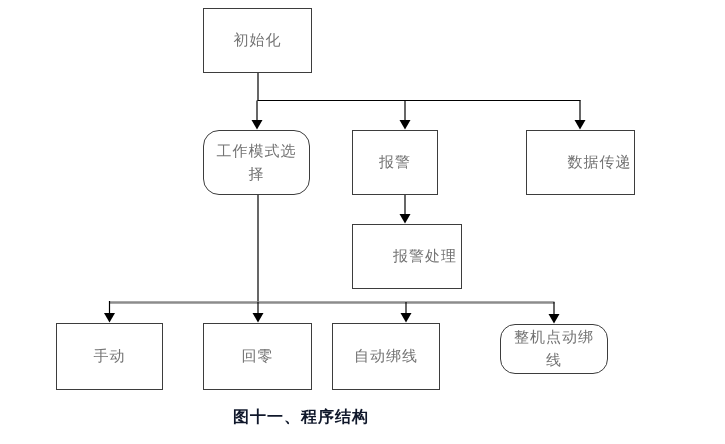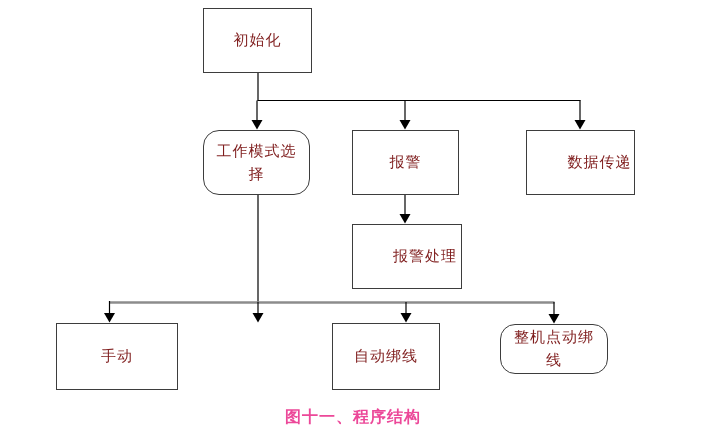--- a/index.html
+++ b/index.html
@@ -26,43 +26,43 @@
     position: absolute;
     box-sizing: border-box;
     border: 1px solid #3d3d3d;
     background: #ffffff;
     display: flex;
     align-items: center;
     justify-content: center;
     text-align: center;
     font-size: 15px;
     line-height: 23px;
-    color: #7f1d1d;
+    color: #737373;
     letter-spacing: 1px;
   }
   .node .label { display: inline-block; }
   .node .label.wrap { width: 84px; }
   .caption {
     position: absolute;
     left: 233px;
     top: 407px;
     width: 240px;
-    text-align: center;
+    text-align: left;
     font-size: 16px;
     font-weight: bold;
-    color: #ec4899;
+    color: #0f172a;
     letter-spacing: 1px;
   }
   
   .n-init   { left: 203px; top: 8px;   width: 109px; height: 65px; }
   .n-mode   { left: 203px; top: 130px; width: 107px; height: 65px; border-radius: 16px; }
-  .n-alarm  { left: 352px; top: 130px; width: 107px; height: 65px; }
+  .n-alarm  { left: 352px; top: 130px; width: 86px; height: 65px; }
   .n-data   { left: 526px; top: 130px; width: 109px; height: 65px; padding-left: 38px; }
   .n-alarmh { left: 352px; top: 224px; width: 110px; height: 65px; padding-left: 36px; }
-  .n-manual { left: 56px;  top: 323px; width: 122px; height: 67px; font-family: Liberation Serif, serif; }
+  .n-manual { left: 56px;  top: 323px; width: 107px; height: 67px; font-family: Liberation Serif, serif; }
   .n-zero   { left: 203px; top: 323px; width: 109px; height: 67px; }
   .n-auto   { left: 332px; top: 323px; width: 108px; height: 67px; }
   .n-jog    { left: 500px; top: 324px; width: 108px; height: 50px; border-radius: 15px; }
 </style>
 </head>
 <body>
 
 <div class="canvas">
 
   <svg class="connectors" viewBox="0 0 725 444" xmlns="http://www.w3.org/2000/svg">
@@ -112,20 +112,23 @@
   </div>
 
   <div class="node n-alarmh">
     <span class="label">报警处理</span>
   </div>
 
   <div class="node n-manual">
     <span class="label">手动</span>
   </div>
 
+  <div class="node n-zero">
+    <span class="label">回零</span>
+  </div>
 
   <div class="node n-auto">
     <span class="label">自动绑线</span>
   </div>
 
   <div class="node n-jog">
     <span class="label wrap">整机点动绑线</span>
   </div>
 
   <div class="caption">图十一、程序结构</div>

